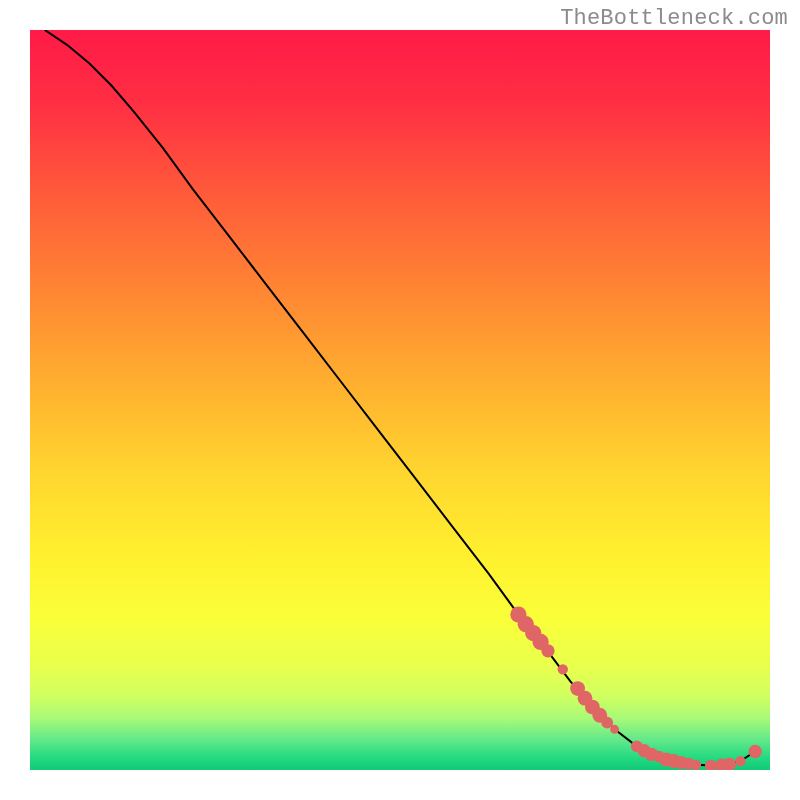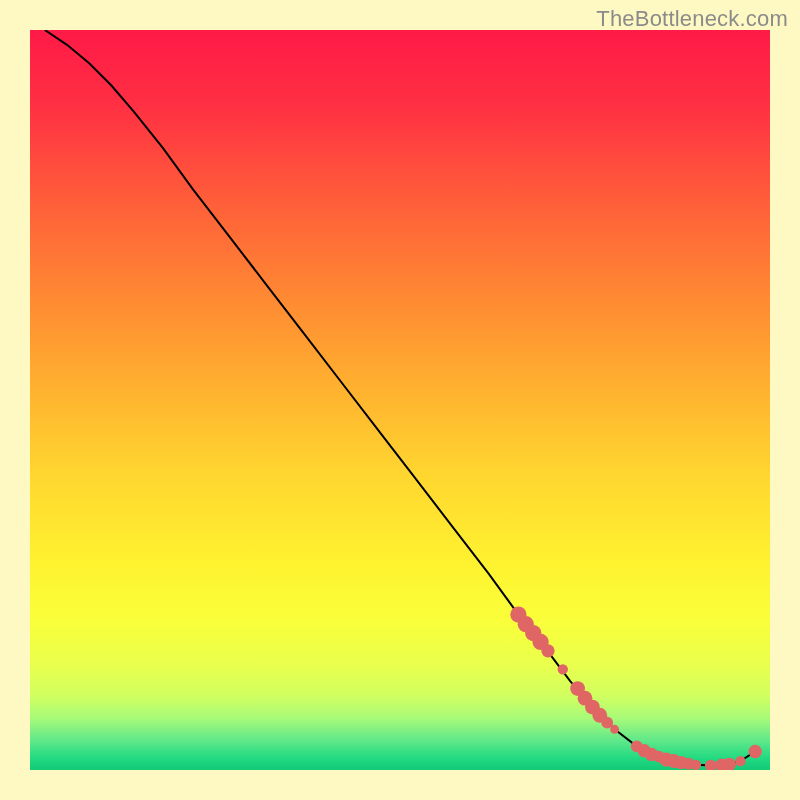--- a/index.html
+++ b/index.html
@@ -8,21 +8,22 @@
     width: 800px;
     height: 800px;
     background: #000;
     overflow: hidden;
     font-family: Arial, Helvetica, sans-serif;
   }
   .stage {
     position: relative;
     width: 800px;
     height: 800px;
-    background: #fef9c3;
+    background: #ffffff;
+    font-family: Liberation Mono, monospace;
   }
   .plot {
     position: absolute;
     left: 30px;
     top: 30px;
     width: 740px;
     height: 740px;
   }
   .watermark {
     position: absolute;

